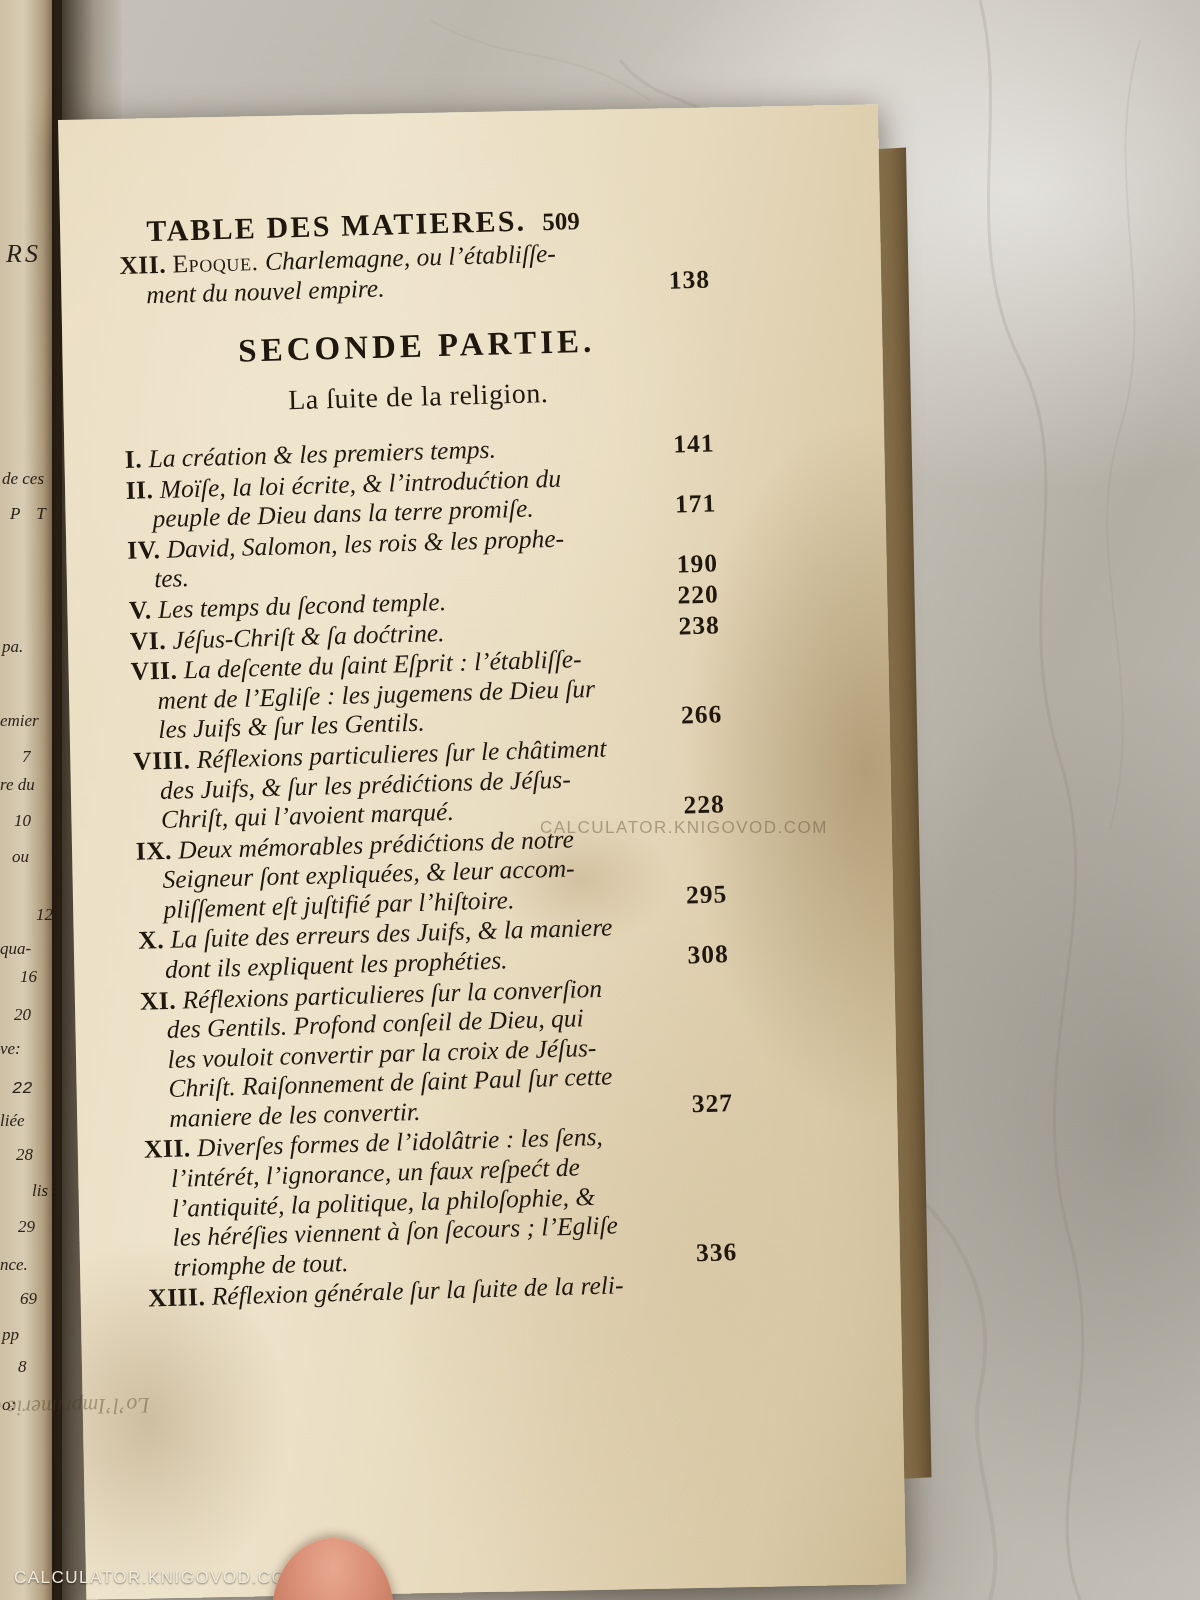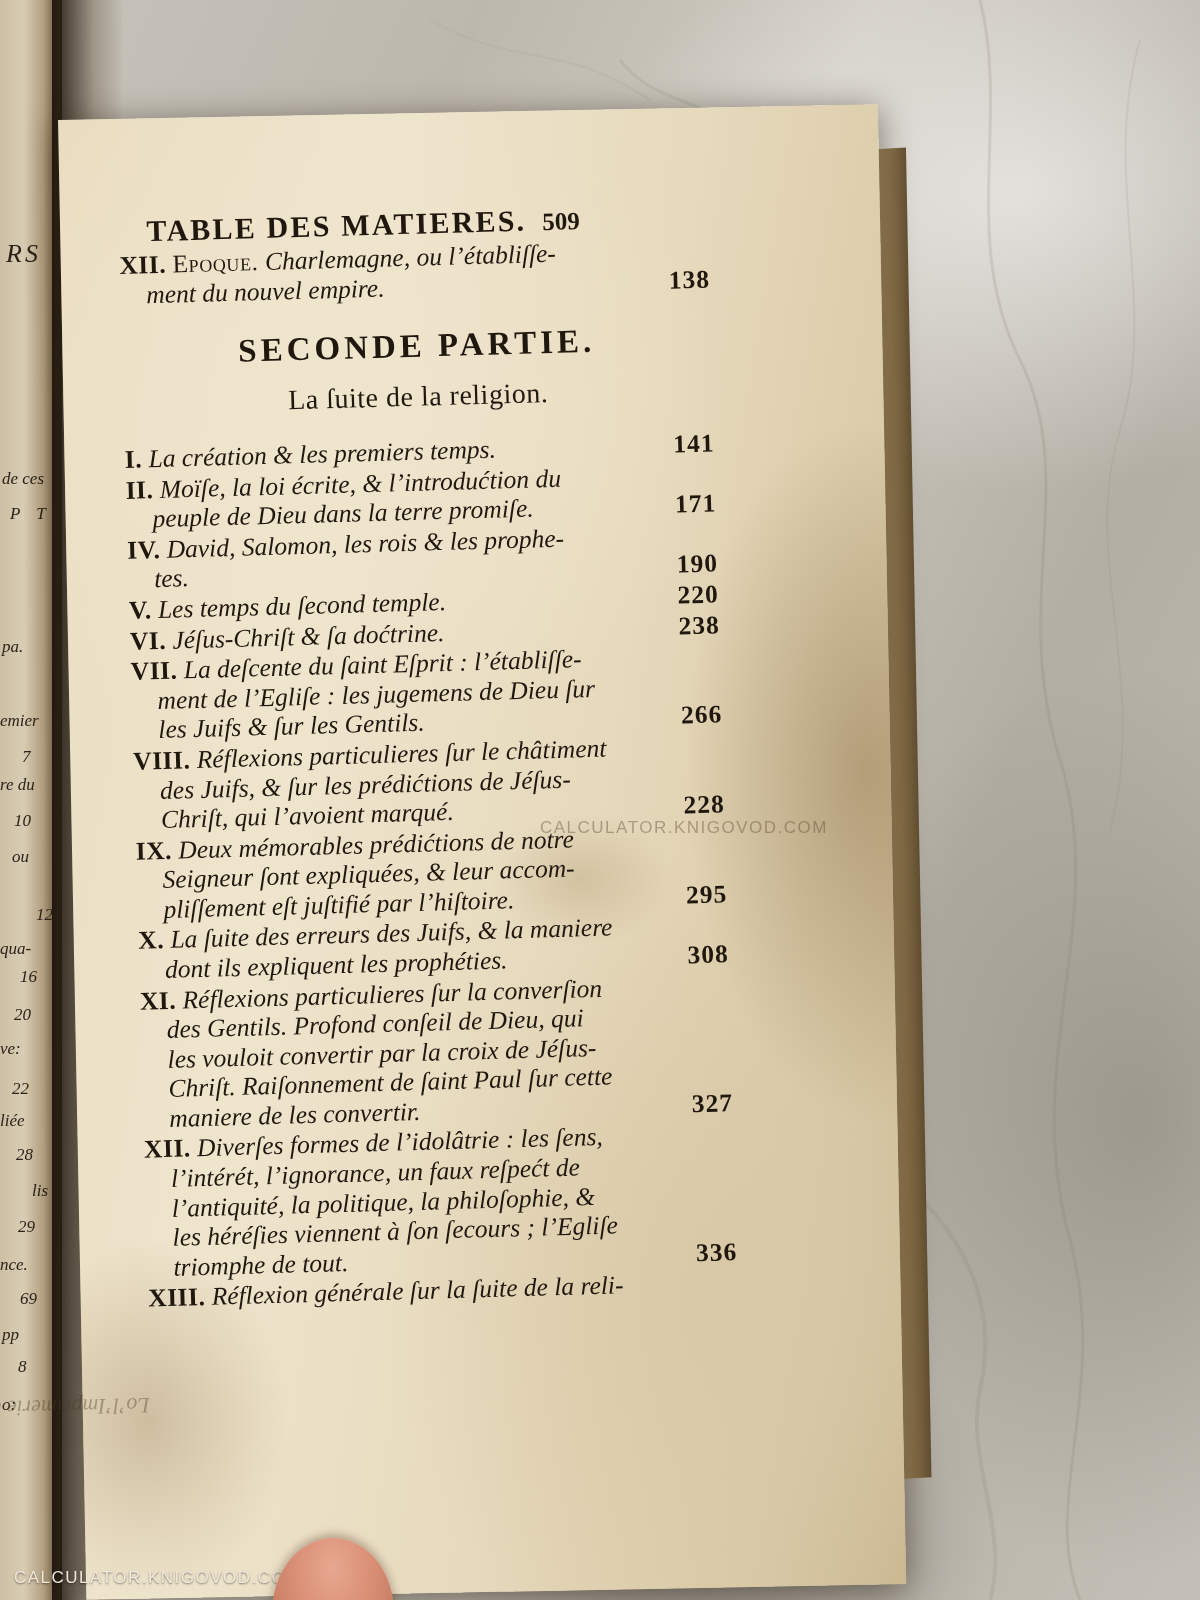--- a/index.html
+++ b/index.html
@@ -227,21 +227,21 @@
     <span class="lp-line" style="left:0px; top:712px;">emier</span>
     <span class="lp-line" style="left:22px; top:748px;">7</span>
     <span class="lp-line" style="left:0px; top:776px;">re du</span>
     <span class="lp-line" style="left:14px; top:812px;">10</span>
     <span class="lp-line" style="left:12px; top:848px;">ou</span>
     <span class="lp-line" style="left:16px; top:906px;margin-left:20px;">12</span>
     <span class="lp-line" style="left:0px; top:940px;">qua-</span>
     <span class="lp-line" style="left:20px; top:968px;">16</span>
     <span class="lp-line" style="left:14px; top:1006px;">20</span>
     <span class="lp-line" style="left:0px; top:1040px;">ve:</span>
-    <span class="lp-line" style="left:12px; top:1080px;">22</span>
+    <span class="lp-line" style="left:12px; top:1080px;font-family:Liberation Mono, monospace;">22</span>
     <span class="lp-line" style="left:0px; top:1112px;">liée</span>
     <span class="lp-line" style="left:16px; top:1146px;">28</span>
     <span class="lp-line" style="left:0px; top:1182px;margin-left:32px;">lis :</span>
     <span class="lp-line" style="left:18px; top:1218px;">29</span>
     <span class="lp-line" style="left:0px; top:1256px;">nce.</span>
     <span class="lp-line" style="left:20px; top:1290px;">69</span>
     <span class="lp-line" style="left:2px; top:1326px;">pp</span>
     <span class="lp-line" style="left:18px; top:1358px;">8</span>
     <span class="lp-line" style="left:2px; top:1396px;">o:</span>
   </div>

